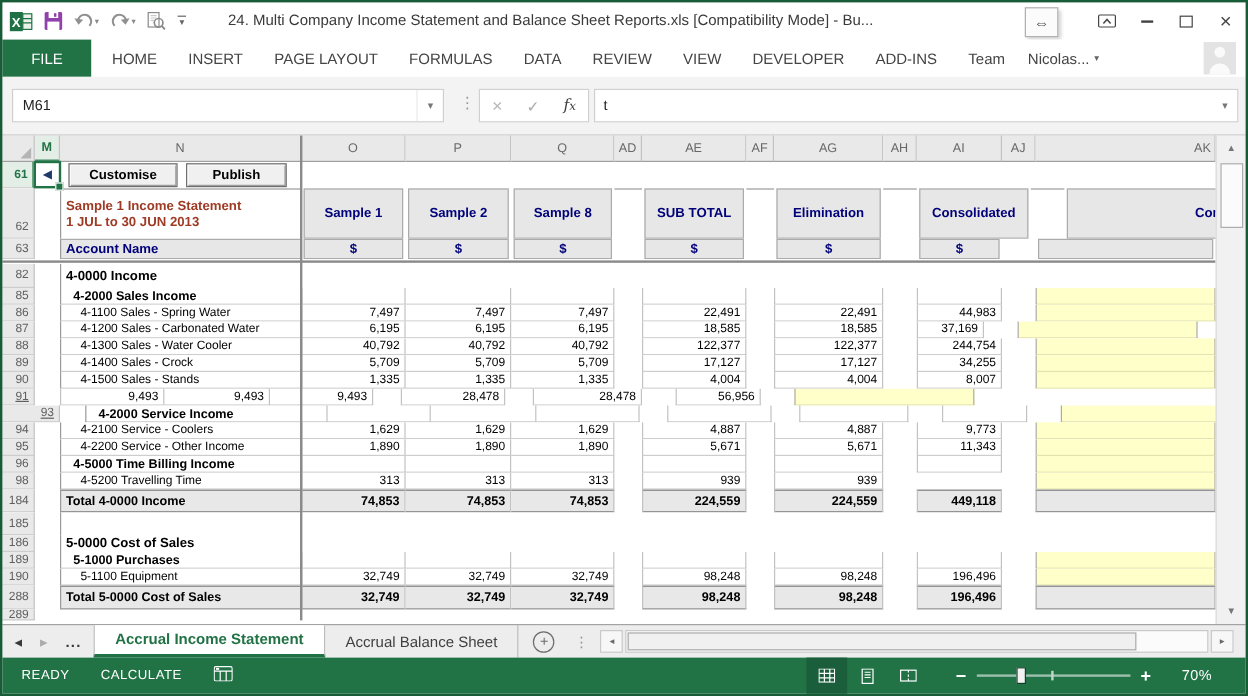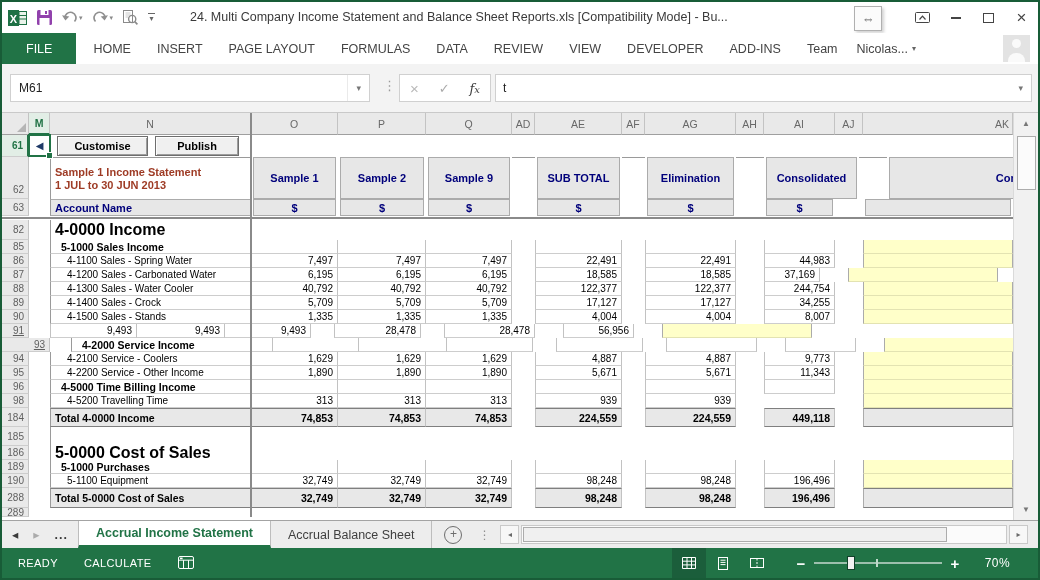--- a/index.html
+++ b/index.html
@@ -83,21 +83,21 @@
   .bl9{border-left:1px solid #9A9A9A;}
   .rtitle{color:#9E3B25;font-weight:700;font-size:11px;line-height:13px;padding-left:4px;}
   .hv{background:#E7E7E7;border:1px solid #ABABAB;color:#00007B;font-weight:700;font-size:11px;justify-content:center;margin:0 2px;}
   .hv.last{justify-content:flex-end;padding-right:4px;}
   .an{width:201px;background:#E7E7E7;border:1px solid #ABABAB;border-left-color:#9A9A9A;color:#00007B;font-weight:700;font-size:11px;padding-left:4px;}
   .gt{border-top:1px solid #9A9A9A;}
   .freezeh{height:4px;background:#fff;position:relative;}
   .freezeh:after{content:"";position:absolute;left:0;top:1px;width:1011px;height:2px;background:#8A8A8A;}
   .freezev{position:absolute;left:250px;top:113px;width:2px;height:404px;background:#8A8A8A;z-index:5;}
   .ncell{width:201px;}
-  .t-section1{font-weight:700;font-size:16px;padding-left:4px;border-left:1px solid #9A9A9A;}
+  .t-section1{font-weight:700;font-size:11px;padding-left:4px;border-left:1px solid #9A9A9A;}
   .t-section2{font-weight:700;font-size:10.5px;padding-left:10px;border-left:1px solid #9A9A9A;border-bottom:1px solid #CDCDCD;}
   .t-detail{font-size:10px;padding-left:16px;border-left:1px solid #9A9A9A;border-bottom:1px solid #CDCDCD;}
   .t-total{font-weight:700;font-size:10.5px;padding-left:4px;border-left:1px solid #9A9A9A;background:#E8E8E8;
            border-top:1px solid #7F7F7F;border-bottom:1px solid #7F7F7F;}
   .t-blank{border-left:1px solid #9A9A9A;}
   .t-plain{}
   .vcell{justify-content:flex-end;padding-right:4px;}
   .bd{border-right:1px solid #C2C2C2;border-bottom:1px solid #CDCDCD;}
   .bd.bl{border-left:1px solid #C2C2C2;}
   .vcell.tot{background:#E8E8E8;font-weight:700;font-size:10.5px;border-top:1px solid #7F7F7F;border-bottom:1px solid #7F7F7F;}
@@ -294,21 +294,21 @@
       <div class="c rh rh62" style="width:27px">62</div>
       <div class="c" style="width:21px"></div>
       <div class="c ncell bt bl9">
         <div class="rtitle">
           <div>Sample 1 Income Statement</div>
           <div>1 JUL to 30 JUN 2013</div>
         </div>
       </div>
       <div class="c hv bt" style="width:83px">Sample 1</div>
       <div class="c hv bt" style="width:84px">Sample 2</div>
-      <div class="c hv bt" style="width:82px">Sample 9</div>
+      <div class="c hv bt" style="width:82px">Sample 8</div>
       <div class="c gt" style="width:23px"></div>
       <div class="c hv bt" style="width:83px">SUB TOTAL</div>
       <div class="c gt" style="width:23px"></div>
       <div class="c hv bt" style="width:87px">Elimination</div>
       <div class="c gt" style="width:28px"></div>
       <div class="c hv bt" style="width:91px">Consolidated</div>
       <div class="c gt" style="width:28px"></div>
       <div class="c hv bt last" style="width:146px">Comm</div>
     </div>
 
@@ -343,21 +343,21 @@
           <div class="c gap" style="width: 23px;"></div>
           <div class="c vcell" style="width: 91px;"></div>
           <div class="c gap" style="width: 28px;"></div>
           <div class="c vcell" style="width: 71px;"></div>
           <div class="c gap" style="width: 28px;"></div>
           <div class="c akc" style="width: 150px;"></div>
         </div>
         <div class="rw" style="height: 14px;">
           <div class="c rh" style="width: 27px;">85</div>
           <div class="c " style="width: 21px;"></div>
-          <div class="c ncell t-section2" style="width: 201px;">5-1000 Sales Income</div>
+          <div class="c ncell t-section2" style="width: 201px;">4-2000 Sales Income</div>
           <div class="c vcell bd bl" style="width: 87px;"></div>
           <div class="c vcell bd" style="width: 88px;"></div>
           <div class="c vcell bd" style="width: 86px;"></div>
           <div class="c gap" style="width: 23px;"></div>
           <div class="c vcell bd bl" style="width: 87px;"></div>
           <div class="c gap" style="width: 23px;"></div>
           <div class="c vcell bd bl" style="width: 91px;"></div>
           <div class="c gap" style="width: 28px;"></div>
           <div class="c vcell bd bl" style="width: 71px;"></div>
           <div class="c gap" style="width: 28px;"></div>

